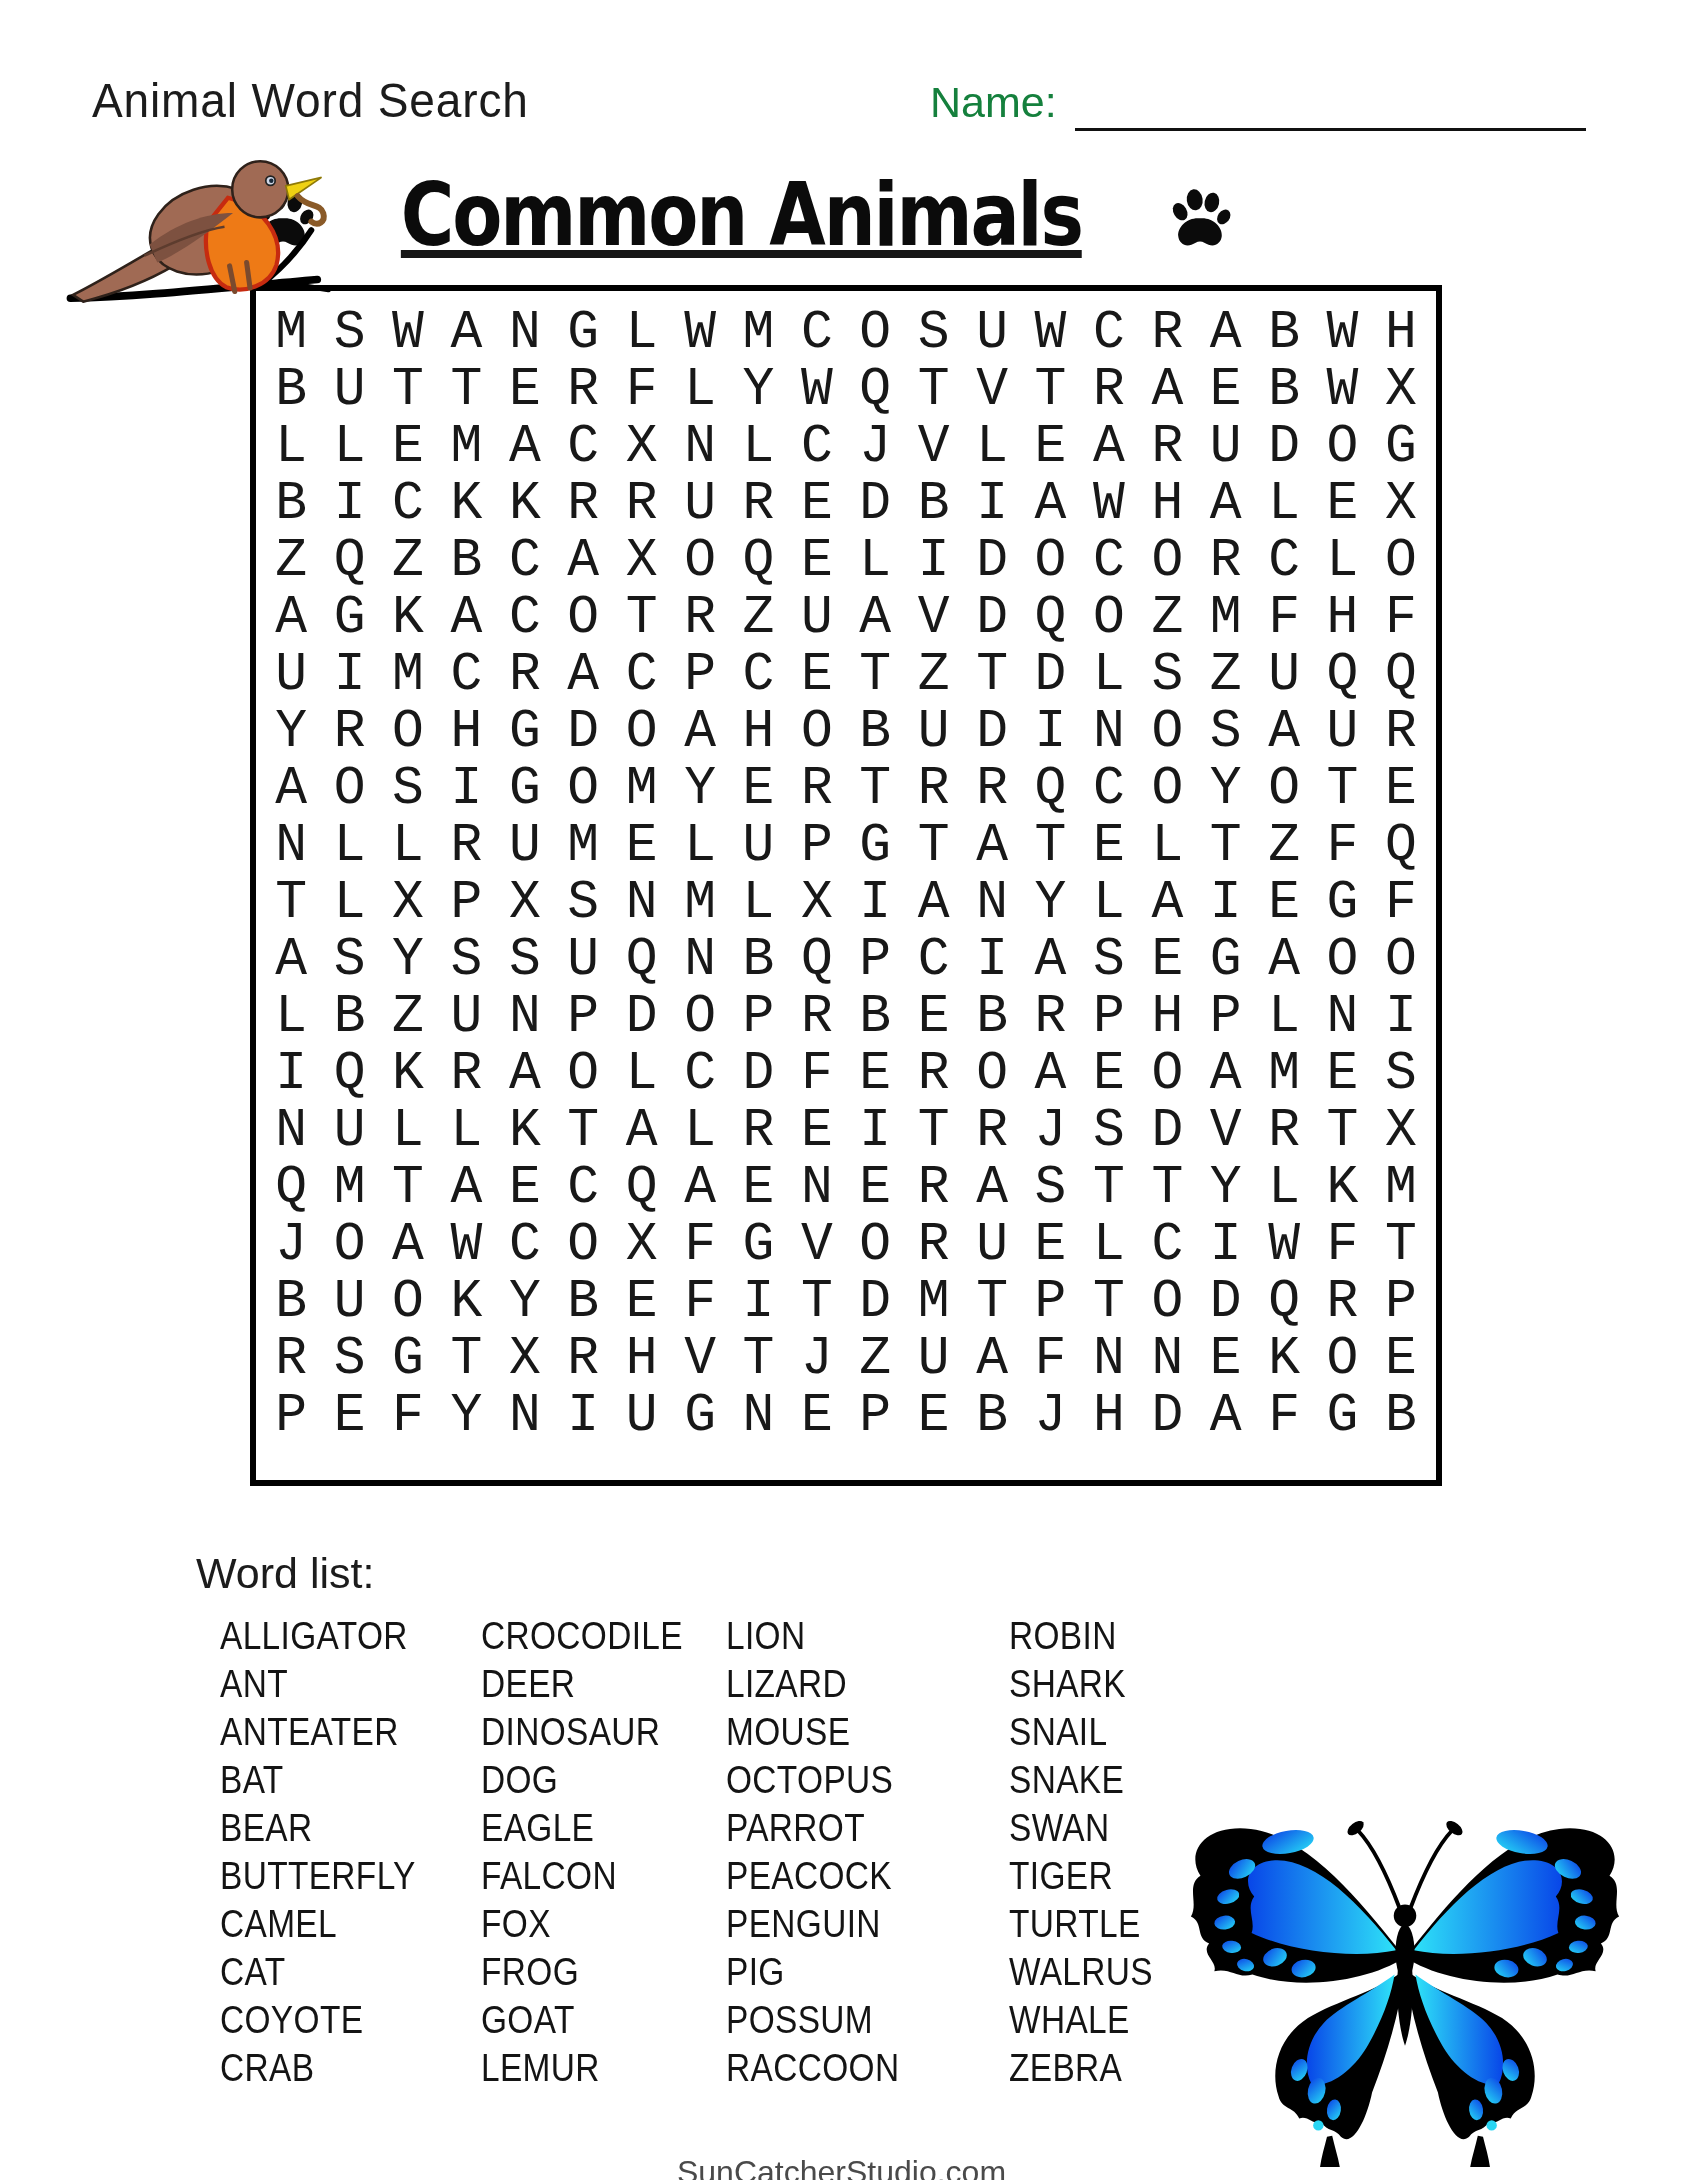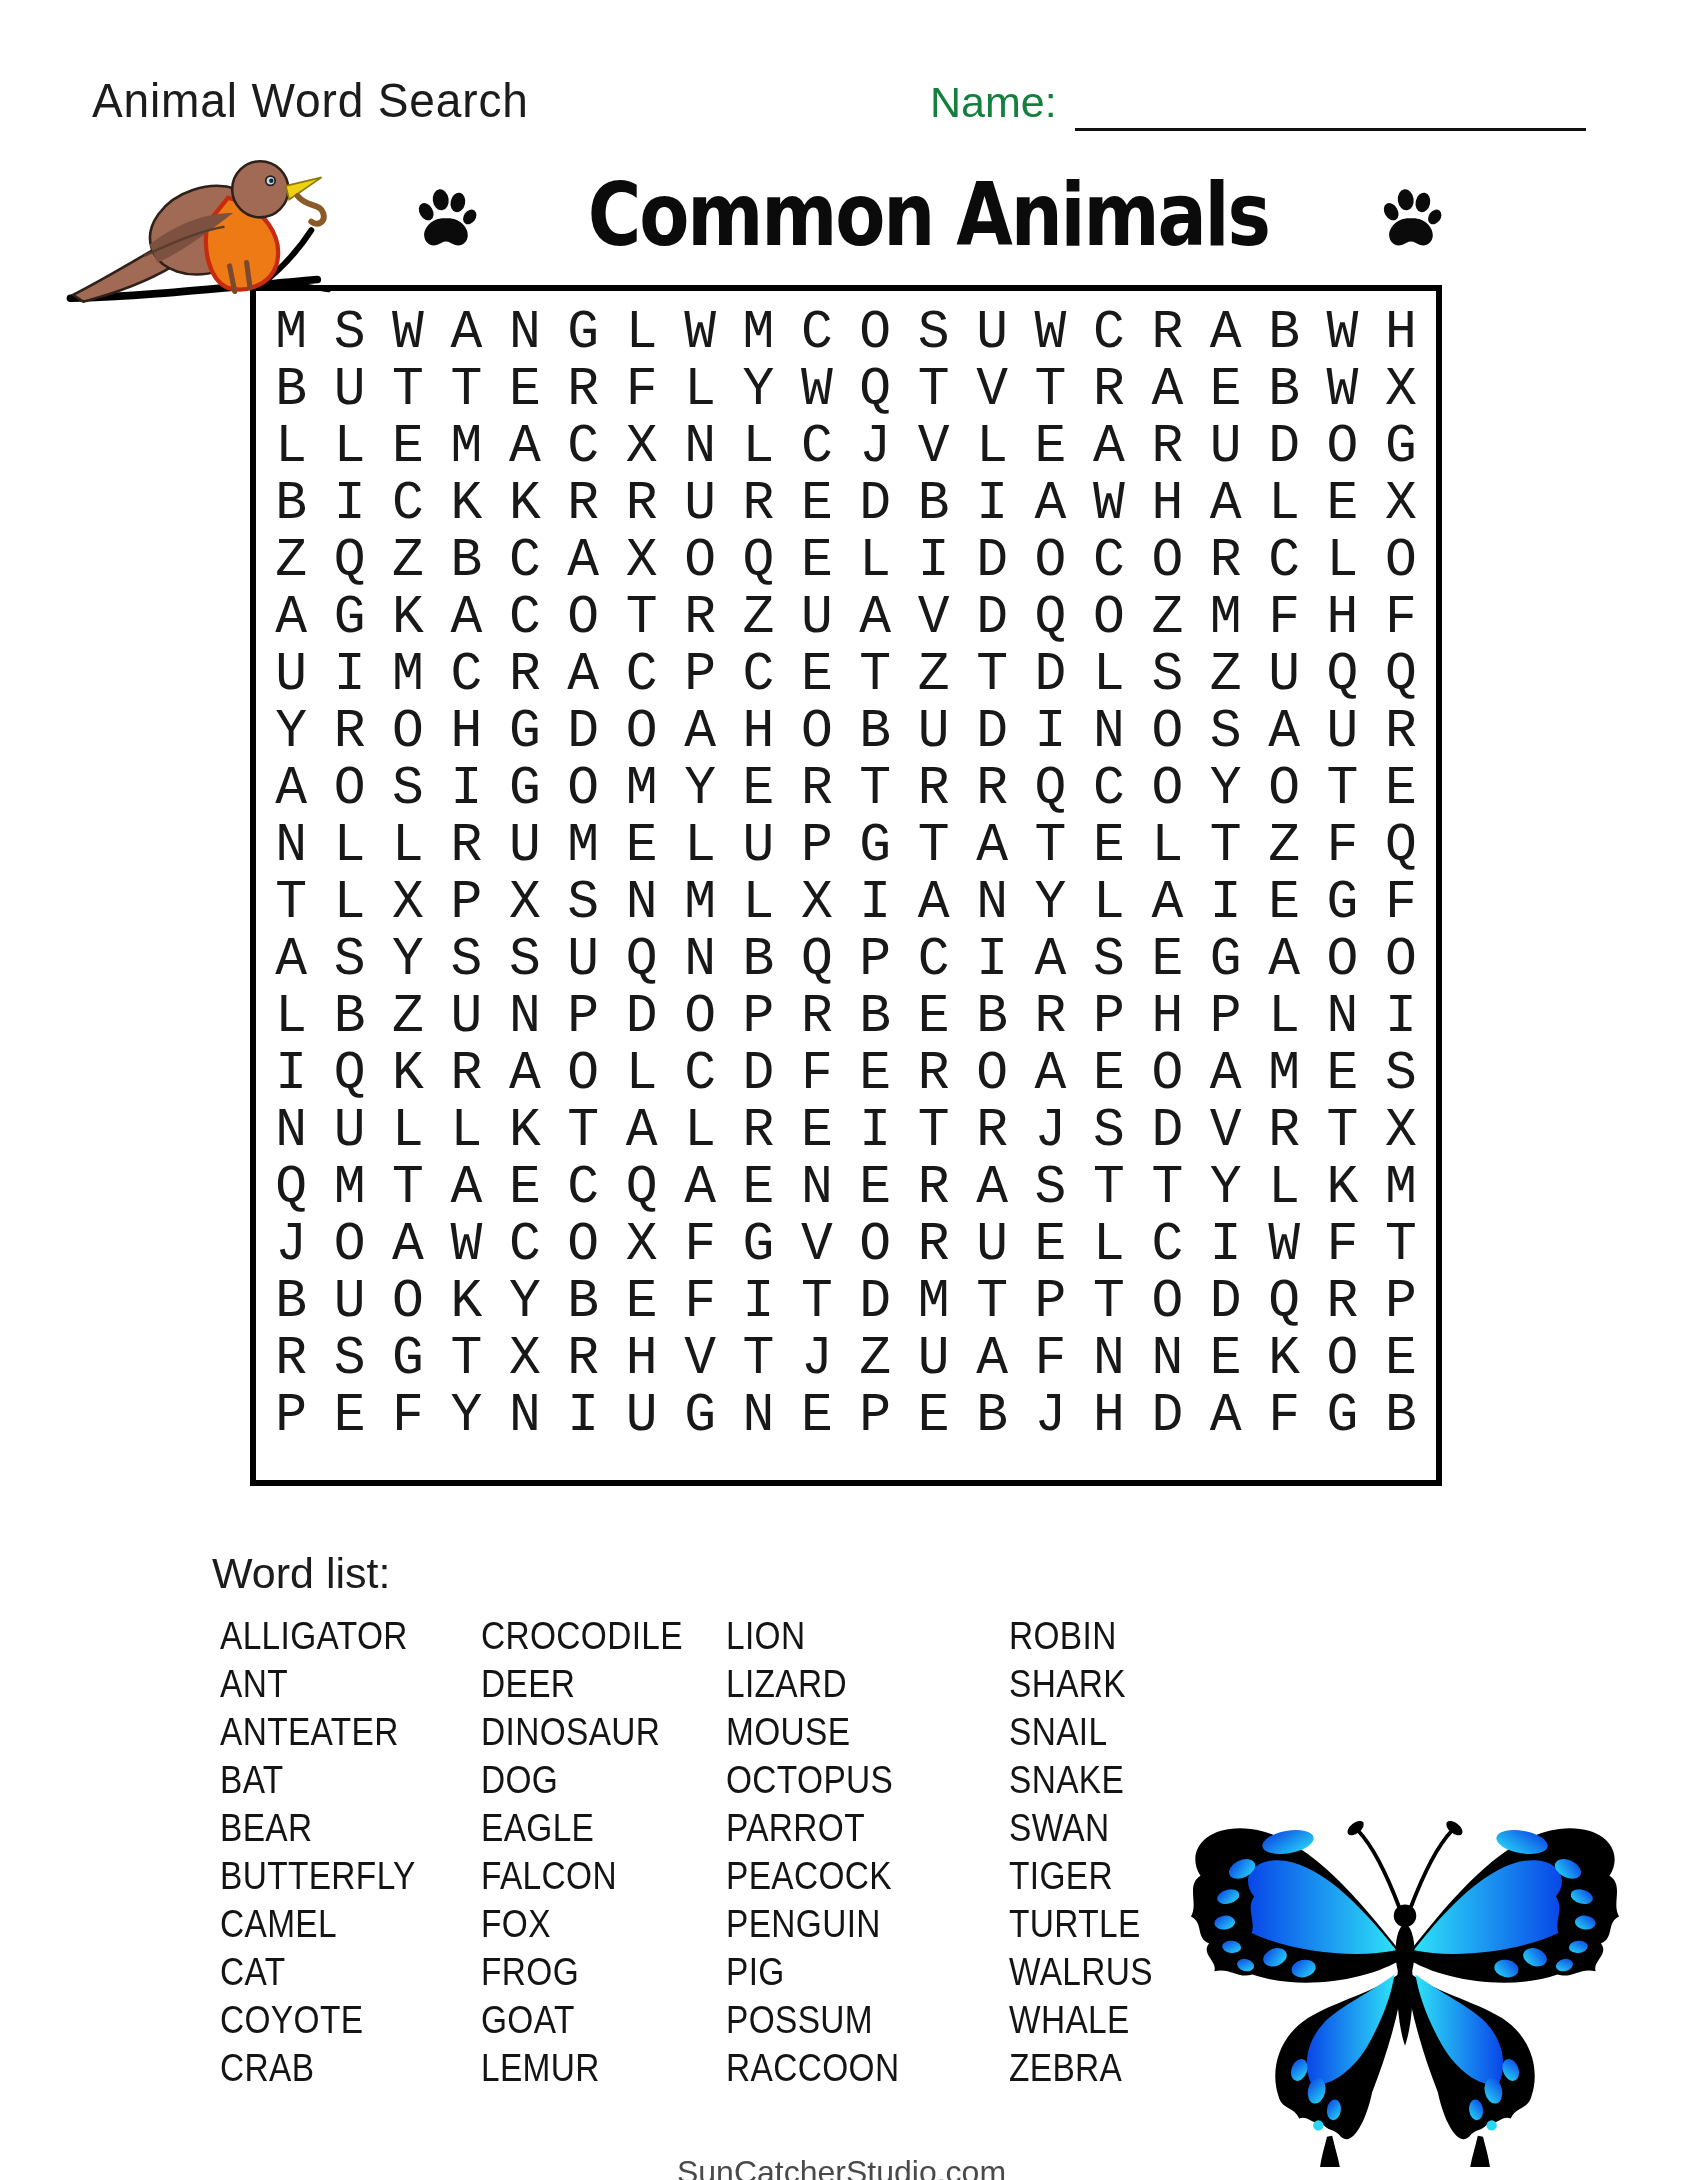--- a/index.html
+++ b/index.html
@@ -25,21 +25,21 @@
   }
   .name-line {
     position:absolute; left:1075px; top:128px;
     width:511px; height:0;
     border-top:3.4px solid #111;
   }
 
   
   .heading-row {
     position:absolute; left:250px; top:155px; width:1194px; height:119px;
-    display:flex; align-items:center; justify-content:flex-end; gap:44px;
+    display:flex; align-items:center; justify-content:flex-start; gap:20px;text-decoration:underline;
   }
   .puzzle-heading {
     font-family:"DejaVu Sans", sans-serif;
     font-size:87px; font-weight:800; letter-spacing:-2.6px;
     color:#0b0b0b; white-space:nowrap;
     transform:scaleX(.84); transform-origin:center;
   }
   .paw { width:66px; height:73px; flex:0 0 auto; transform:translateY(5.1px); }
 
   
@@ -57,21 +57,21 @@
   .grid-row { display:flex; height:57px; padding:0 6px; }
   .grid-cell {
     width:59px; text-align:center; line-height:57px;
     font-family:"Liberation Mono", monospace;
     font-size:53px; color:#181818;
   }
 
   
   .word-list-label {
     position:absolute; left:196px; top:1549px;
-    font-size:43px; color:#1c1c1c;margin-left:16px;
+    font-size:43px; color:#1c1c1c;
   }
   .word-col { position:absolute; top:1612px; width:273px; }
   .word-col.c0 { left:220px; }
   .word-col.c1 { left:481px; }
   .word-col.c2 { left:726px; }
   .word-col.c3 { left:1009px; }
   .word {
     font-size:38px; line-height:48px; color:#141414;
     letter-spacing:0.4px; white-space:nowrap;
     transform:scaleX(.88); transform-origin:left center;

